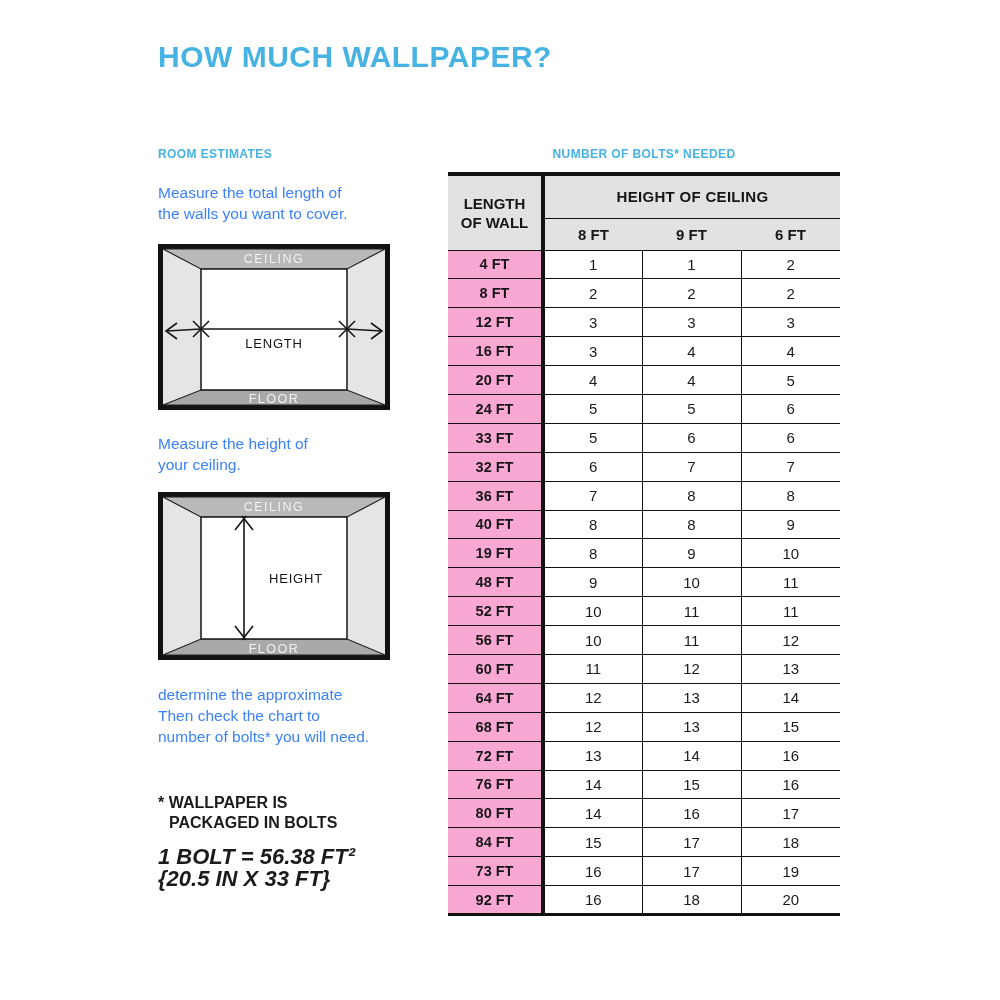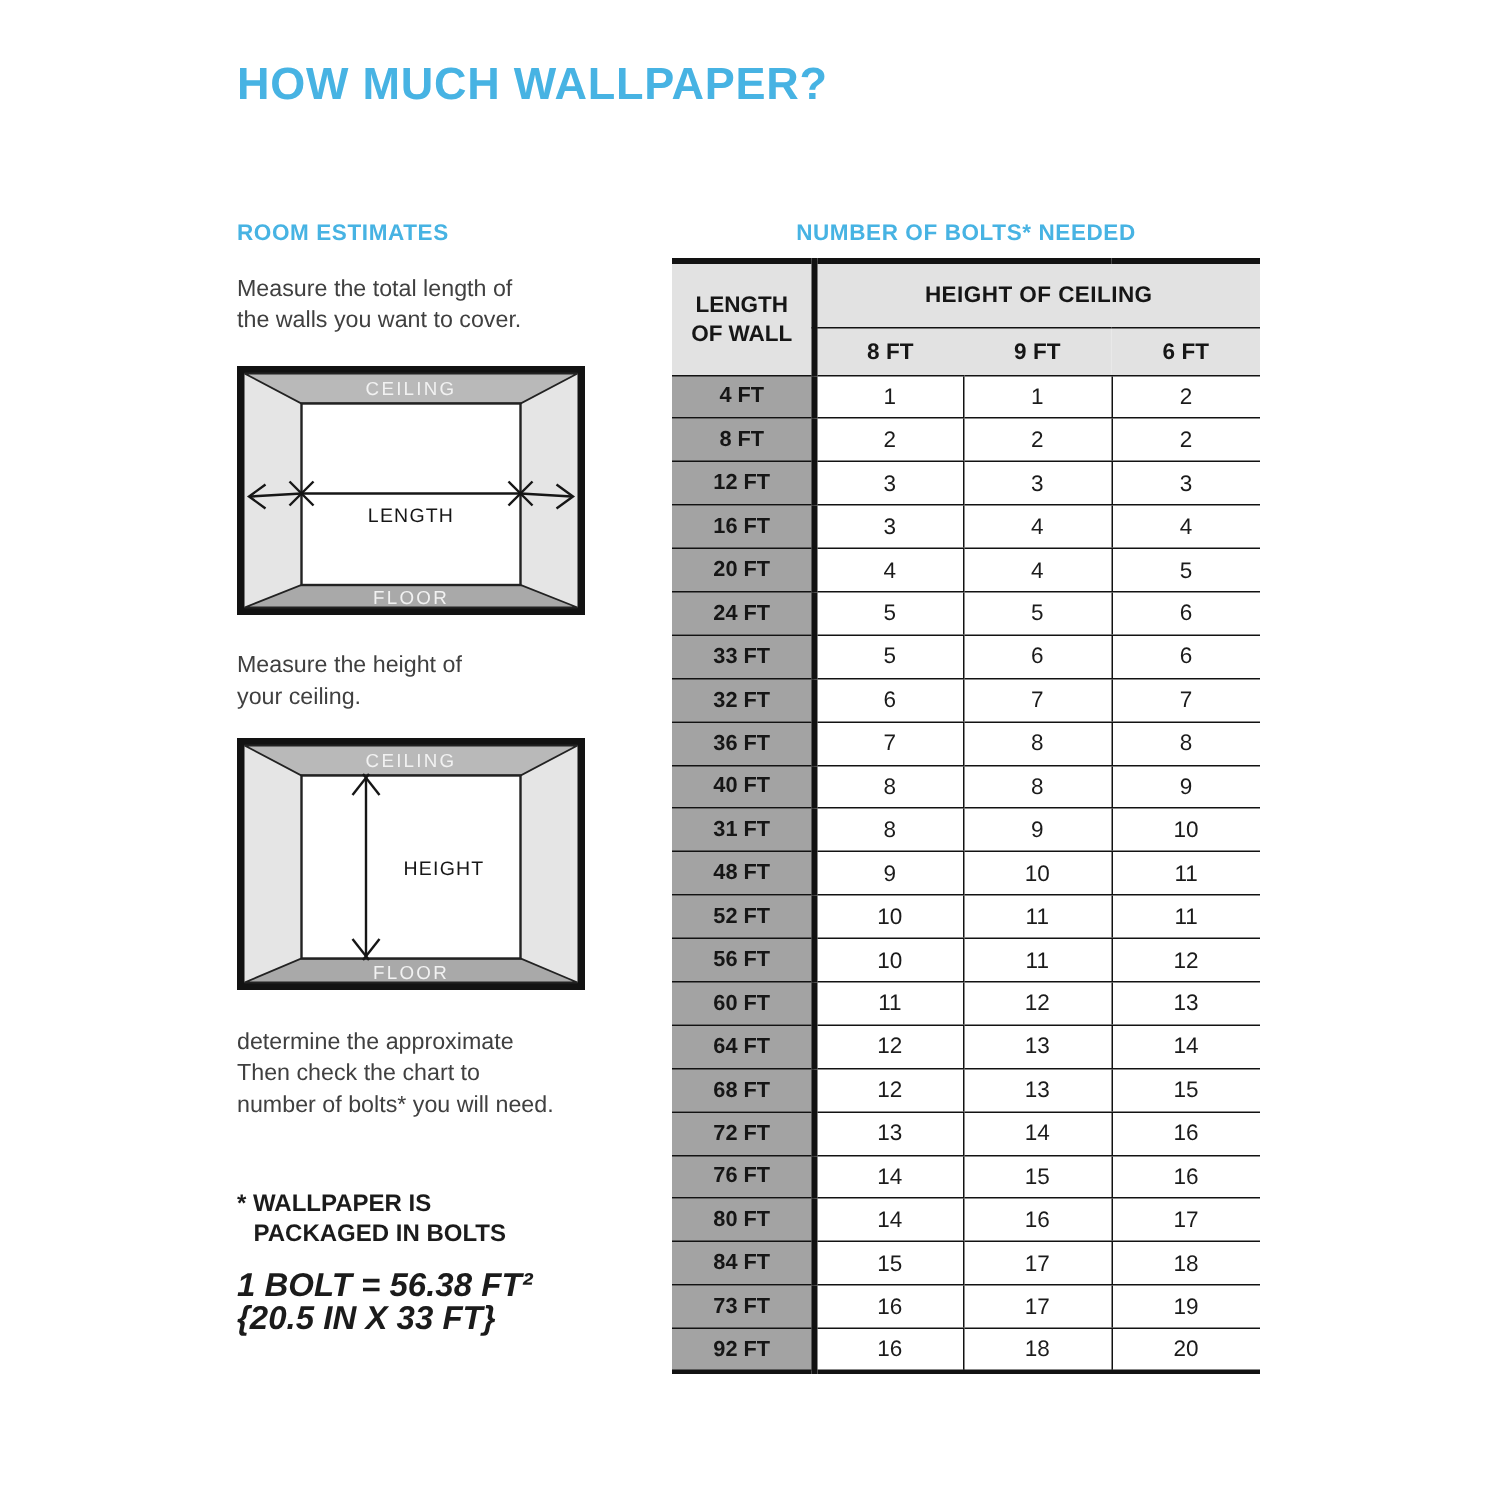--- a/index.html
+++ b/index.html
@@ -11,28 +11,28 @@
   }
   .abs { position: absolute; }
 
   
   .page-title {
     left: 158px; top: 40px;
     font-size: 30px; font-weight: bold; letter-spacing: 0.5px;
     color: var(--accent);
   }
   .section-heading {
-    font-size: 15px; font-weight: bold; letter-spacing: 0.4px;
+    font-size: 12px; font-weight: bold; letter-spacing: 0.4px;
     color: var(--accent);
   }
   #room-estimates-heading { left: 158px; top: 147px; }
   #bolts-heading { left: 448px; top: 147px; width: 392px; text-align: center; }
 
   
-  .para { font-size: 15.5px; line-height: 21px; color: #404040; }
+  .para { font-size: 15.5px; line-height: 21px; color: #3b82f6; }
   #para-length { left: 158px; top: 182px; }
   #para-height { left: 158px; top: 433px; }
   #para-chart  { left: 158px; top: 684px; }
 
   
   .note-bold { font-size: 16px; font-weight: bold; line-height: 20px; }
   #note-bolts { left: 158px; top: 793px; }
   #note-bolts .indent { padding-left: 11px; }
   #note-boltsize { left: 158px; top: 846px; font-size: 22px; line-height: 22px; font-style: italic; }
 
@@ -59,21 +59,21 @@
   }
   th.len-head {
     width: 95px;
     border-right: 4px solid #121212;
     font-size: 15px; line-height: 19px;
   }
   th.group-head { height: 44px; letter-spacing: 0.3px; }
   th.sub-head { height: 32px; width: 99px; }
   td { border-bottom: 1.5px solid #121212; height: 28.9px; }
   td.len-cell {
-    background: #a3a3a3;
+    background: #f9a8d4;
     font-weight: bold; font-size: 14.5px; color: #161616;
     border-right: 4px solid #121212;
   }
   td.val-cell { font-size: 15px; background: #ffffff; }
   td.val-cell + td.val-cell { border-left: 1.5px solid #121212; }
 </style>
 </head>
 <body>
 
 <h1 class="abs page-title">HOW MUCH WALLPAPER?</h1>
@@ -217,21 +217,21 @@
           <td class="val-cell">8</td>
           <td class="val-cell">8</td>
         </tr>
         <tr>
           <td class="len-cell">40 FT</td>
           <td class="val-cell">8</td>
           <td class="val-cell">8</td>
           <td class="val-cell">9</td>
         </tr>
         <tr>
-          <td class="len-cell">31 FT</td>
+          <td class="len-cell">19 FT</td>
           <td class="val-cell">8</td>
           <td class="val-cell">9</td>
           <td class="val-cell">10</td>
         </tr>
         <tr>
           <td class="len-cell">48 FT</td>
           <td class="val-cell">9</td>
           <td class="val-cell">10</td>
           <td class="val-cell">11</td>
         </tr>

